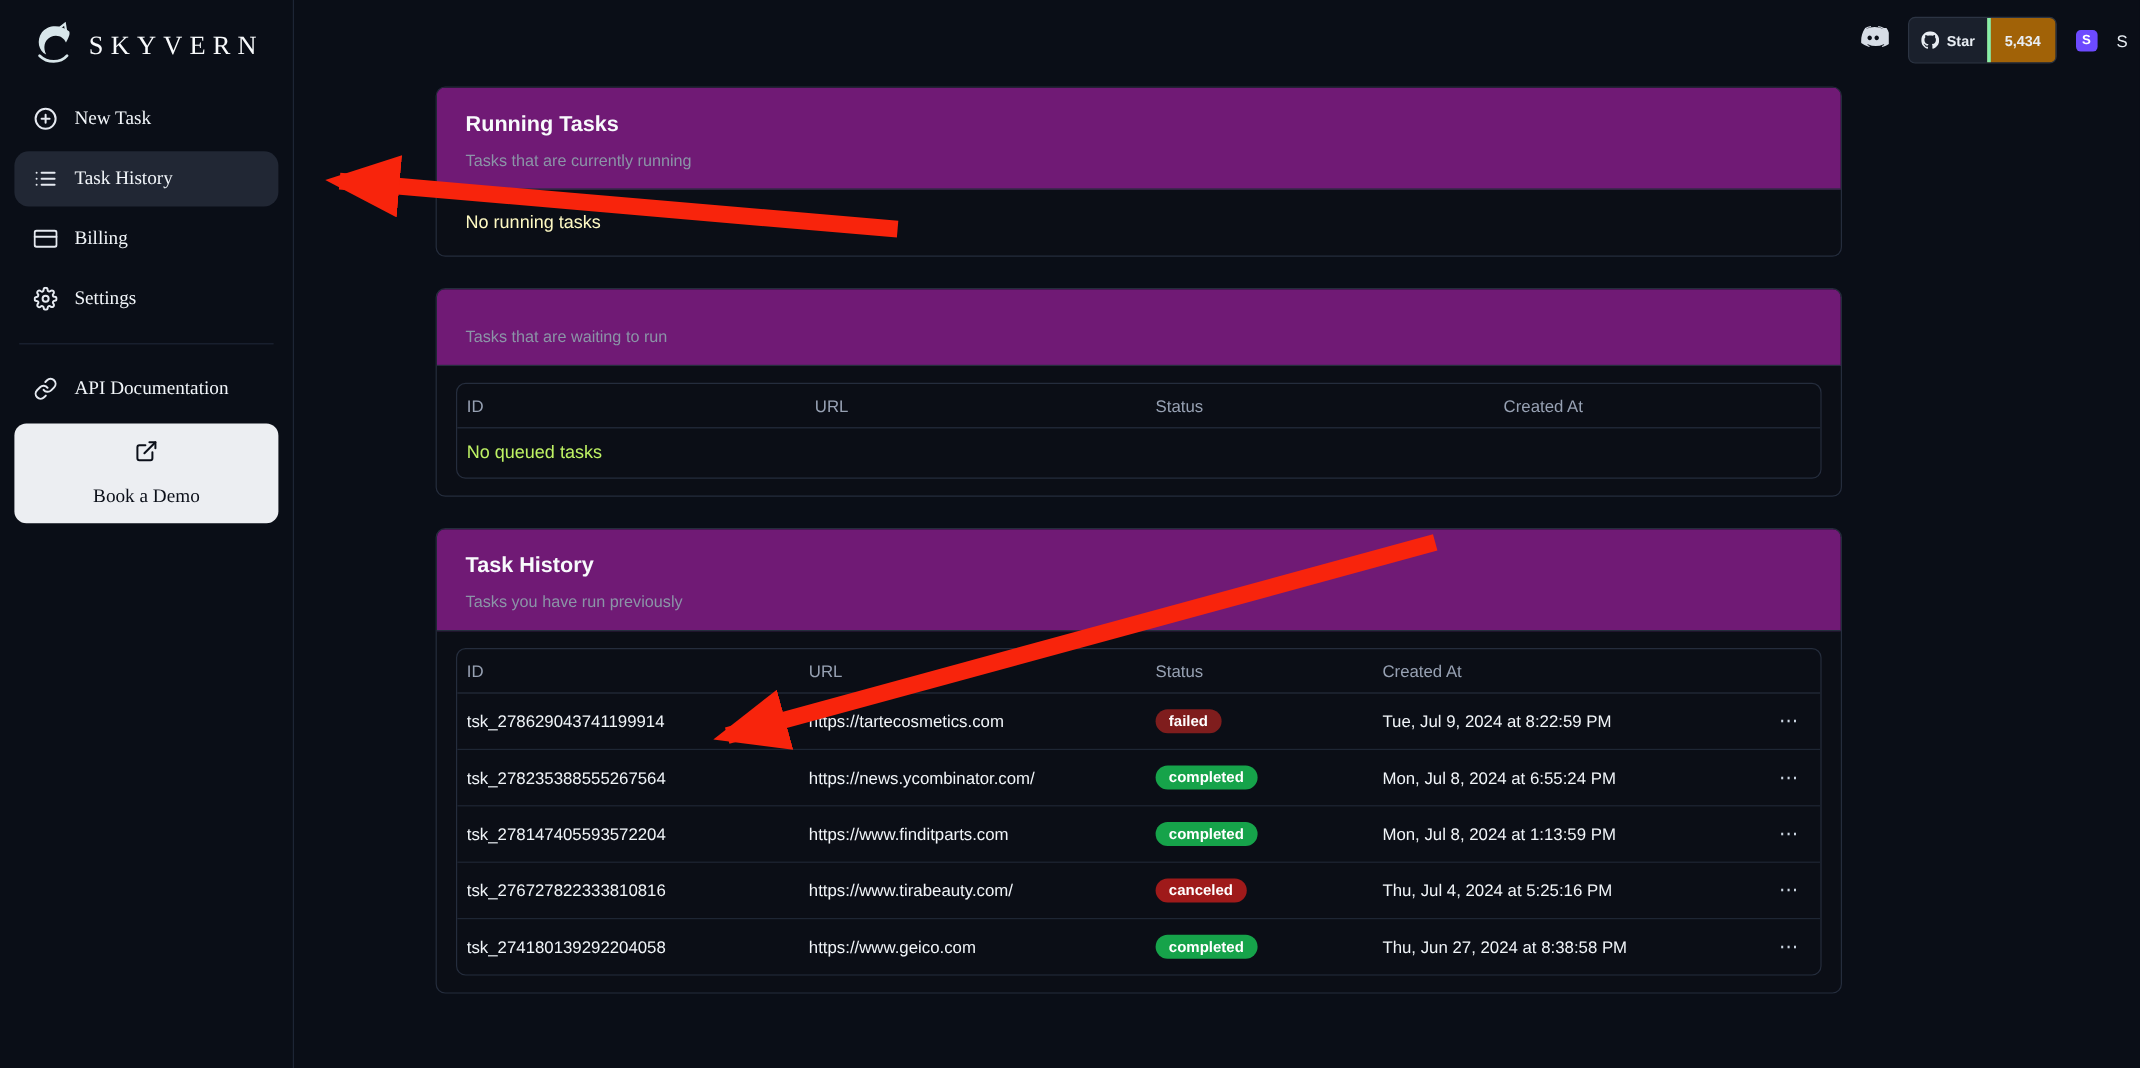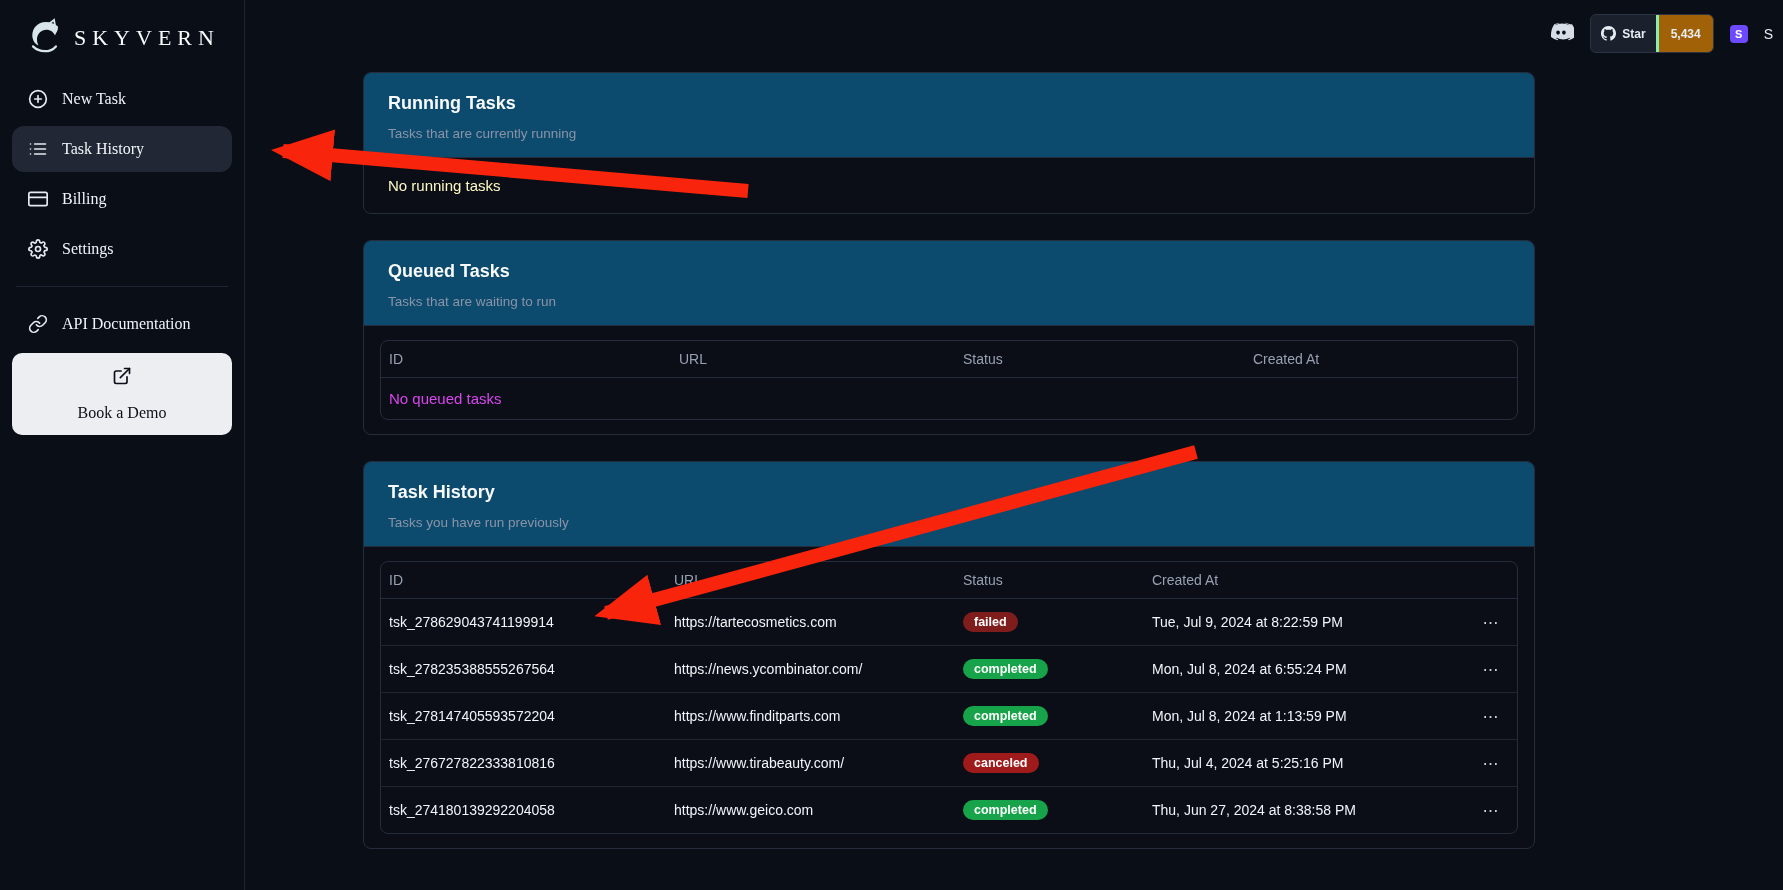--- a/index.html
+++ b/index.html
@@ -60,25 +60,25 @@
     color: #fff; font-size: 11px; font-weight: 700;
     display: flex; align-items: center; justify-content: center; cursor: pointer;
   }
   .user-label { font-size: 14px; color: #e8edf3; max-width: 14px; overflow: hidden; white-space: nowrap; }
 
   
   .main { position: absolute; left: 245px; top: 0; right: 0; bottom: 0; overflow: hidden; }
   .container { width: 1172px; margin: 72px 0 0 118px; display: flex; flex-direction: column; gap: 26px; }
 
   .card { border: 1px solid #252d3d; border-radius: 8px; background: #0b0e16; overflow: hidden; }
-  .card-header { padding: 20px 24px 16px 24px; background: #0c4a6e; border-bottom: 1px solid #252d3d; }
+  .card-header { padding: 20px 24px 16px 24px; background: #701a75; border-bottom: 1px solid #252d3d; }
   .card-title { font-size: 18px; font-weight: 700; color: #f8fafc; }
   .card-subtitle { font-size: 13.5px; color: #8b94a7; margin-top: 12px; }
   .card-body { padding: 14px 16px; }
-  .empty-plain { padding: 6px 8px; font-size: 15px; color: #d946ef; }
+  .empty-plain { padding: 6px 8px; font-size: 15px; color: #bef264; }
   .running-body { padding: 19px 24px; font-size: 15px; color: #fef9c3; }
 
   .inner-table { border: 1px solid #252d3d; border-radius: 8px; overflow: hidden; }
   .trow { display: grid; align-items: center; }
   .grid-4 { grid-template-columns: 290px 284px 290px 1fr; }
   .grid-5 { grid-template-columns: 285px 289px 189px 1fr 52px; }
   .thead .tcell { color: #97a1b3; font-size: 14px; font-weight: 400; padding: 10px 8px; }
   .thead { border-bottom: 1px solid #252d3d; }
   .tcell { padding: 13px 8px; font-size: 14px; color: #f1f5f9; overflow: hidden; white-space: nowrap; text-overflow: ellipsis; }
   .data-row { border-bottom: 1px solid #1e2634; cursor: pointer; }
@@ -195,21 +195,20 @@
     <section class="card">
       <div class="card-header">
         <div class="card-title">Running Tasks</div>
         <div class="card-subtitle">Tasks that are currently running</div>
       </div>
       <div class="running-body">No running tasks</div>
     </section>
 
     <section class="card">
       <div class="card-header">
-        <div class="card-title">Queued Tasks</div>
         <div class="card-subtitle">Tasks that are waiting to run</div>
       </div>
       <div class="card-body">
         <div class="inner-table">
           <div class="trow grid-4 thead">
             <div class="tcell">ID</div>
             <div class="tcell">URL</div>
             <div class="tcell">Status</div>
             <div class="tcell">Created At</div>
           </div>

